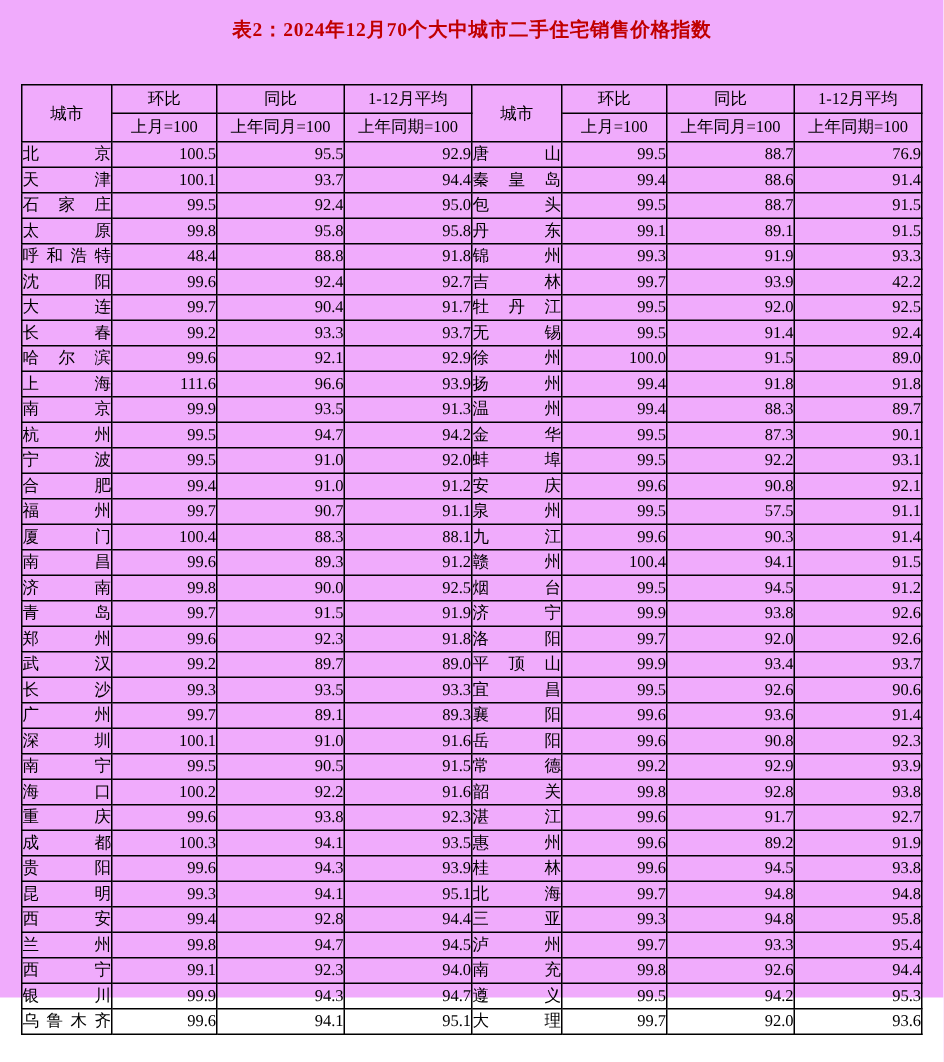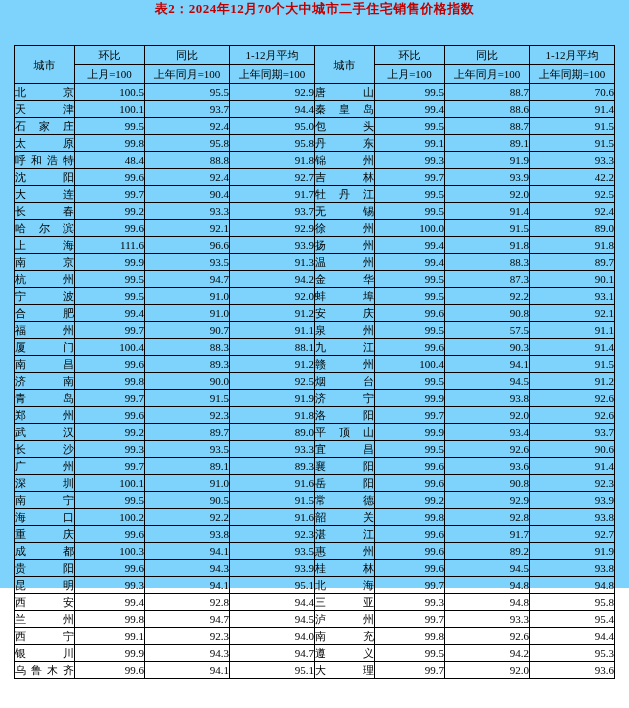--- a/index.html
+++ b/index.html
@@ -6,23 +6,24 @@
     margin: 0;
     padding: 0;
     background: #ffffff;
     width: 629px;
     height: 708px;
     overflow: hidden;
     font-family: "Liberation Serif", "DejaVu Serif", serif;
   }
   .page {
     width: 629px;
-    height: 588px;
-    background: #7dd3fc;
+    height: 665px;
+    background: #f0abfc;
     box-sizing: border-box;
+    padding-top: 11px;
   }
   .title {
     text-align: center;
     font-size: 13px;
     font-weight: bold;
     color: #c00000;
     line-height: 18px;
     margin-bottom: 27px;
     letter-spacing: 0.5px;
   }
@@ -107,21 +108,21 @@
     </thead>
     <tbody>
         <tr>
           <td class="city-cell">北京</td>
           <td class="value-cell">100.5</td>
           <td class="value-cell">95.5</td>
           <td class="value-cell">92.9</td>
           <td class="city-cell">唐山</td>
           <td class="value-cell">99.5</td>
           <td class="value-cell">88.7</td>
-          <td class="value-cell">70.6</td>
+          <td class="value-cell">76.9</td>
         </tr>
         <tr>
           <td class="city-cell">天津</td>
           <td class="value-cell">100.1</td>
           <td class="value-cell">93.7</td>
           <td class="value-cell">94.4</td>
           <td class="city-cell">秦皇岛</td>
           <td class="value-cell">99.4</td>
           <td class="value-cell">88.6</td>
           <td class="value-cell">91.4</td>

